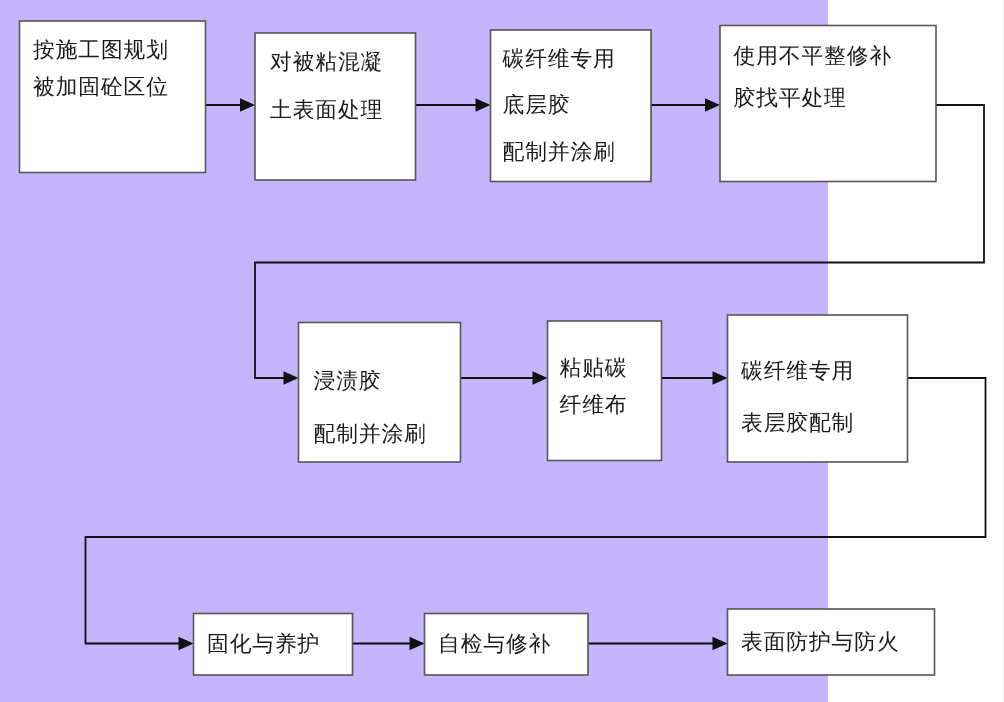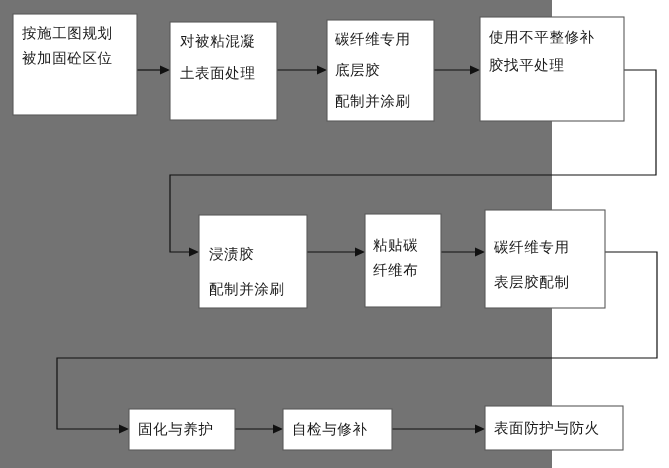--- a/index.html
+++ b/index.html
@@ -10,21 +10,21 @@
   body {
     width: 669px;
     height: 468px;
     font-family: "DejaVu Sans", "Liberation Sans", sans-serif;
     overflow: hidden;
   }
   #flowchart-root {
     position: relative;
     width: 552px;
     height: 468px;
-    background: #737373;
+    background: #c4b5fd;
   }
   svg#flow-svg {
     position: absolute;
     left: 0;
     top: 0;
     width: 669px;
     height: 468px;
     display: block;
   }
   .node-box {

